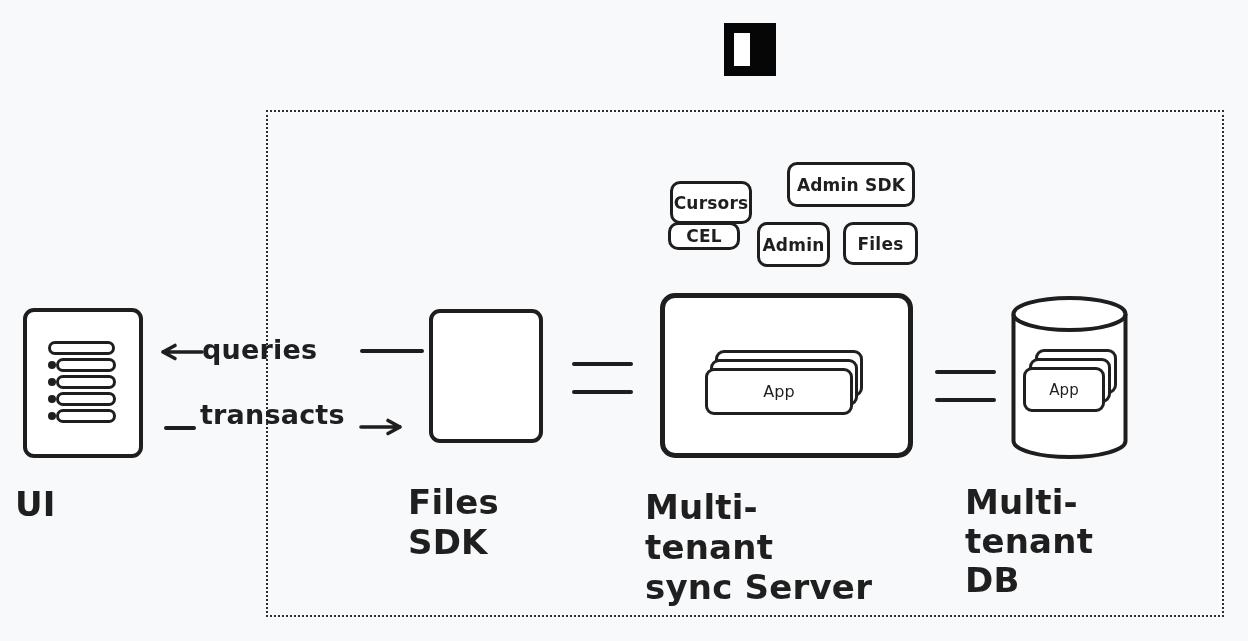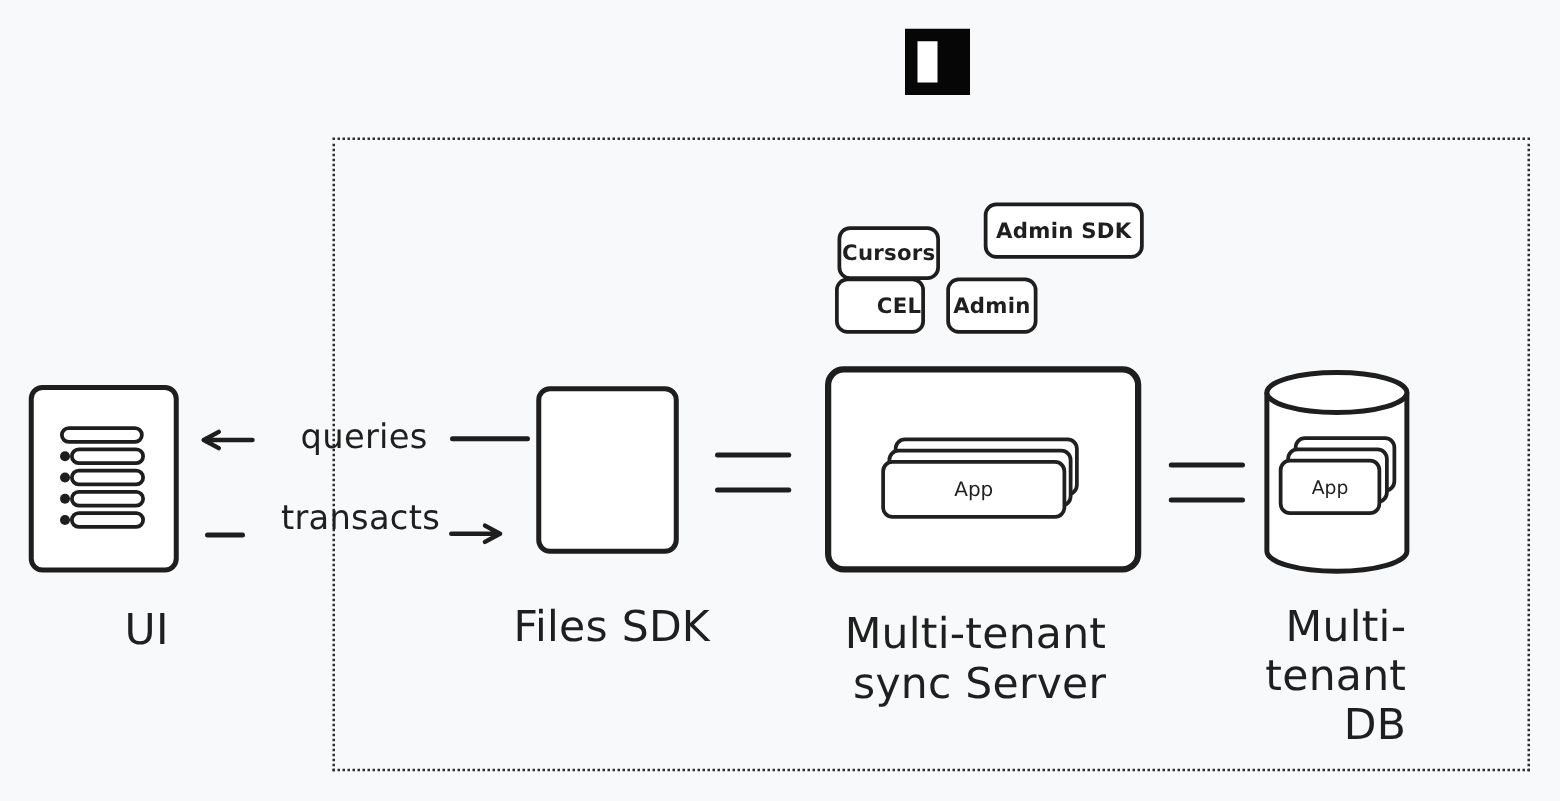--- a/index.html
+++ b/index.html
@@ -30,21 +30,21 @@
   .ui-node { left:23px; top:308px; width:120px; height:150px; }
   .list-bar {
     position:absolute; background:#ffffff; border:3.5px solid #1e1e1e; border-radius:7px;
     height:14px;
   }
   .list-dot {
     position:absolute; width:8px; height:8px; border-radius:50%; background:#1e1e1e;
   }
 
   
-  .lbl { font-weight:400; text-align:right; letter-spacing:0.2px; }
+  .lbl { font-weight:700; text-align:left; letter-spacing:0.2px; }
   .lbl-26 { font-size:34px; }
   .lbl-27 { font-size:27px; }
   .two-line { line-height:40px; }
 
   
   .hline { background:#1e1e1e; border-radius:2px; height:4px; }
 
   
   .sdk-node { left:429px; top:309px; width:114px; height:134px; }
 
@@ -58,21 +58,21 @@
   .db-card { width:82px; height:45px; font-size:15px; }
 
   
   .badge {
     position:absolute; background:#ffffff; border:3.5px solid #1e1e1e; border-radius:10px;
     display:flex; align-items:center; justify-content:center;
     font-weight:700; font-size:17px; letter-spacing:0.2px;
   }
   .badge-cursors  { left:670px; top:165px; width:82px; height:43px;margin-top:16px; }
   .badge-adminsdk { left:787px; top:162px; width:128px; height:45px; }
-  .badge-cel      { left:668px; top:222px; width:72px;  height:45px;justify-content:flex-end; }
+  .badge-cel      { left:668px; top:222px; width:72px;  height:28px; }
   .badge-auth     { left:757px; top:222px; width:73px;  height:45px; }
   .badge-files    { left:843px; top:222px; width:75px;  height:43px; }
 </style>
 </head>
 <body>
 
 <div class="stage">
 
   <div class="abs logo">
     <div class="abs logo-mark"></div>
@@ -120,20 +120,23 @@
   </div>
   <div class="badge badge-adminsdk">
     <span>Admin SDK</span>
   </div>
   <div class="badge badge-cel">
     <span>CEL</span>
   </div>
   <div class="badge badge-auth">
     <span>Admin</span>
   </div>
+  <div class="badge badge-files">
+    <span>Files</span>
+  </div>
 
   <div class="abs node server-node">
     <div>
       <div class="card server-card" style="left:50px; top:52px;"></div>
       <div class="card server-card" style="left:45px; top:61px;"></div>
       <div class="card server-card" style="left:40px; top:70px;">
         <span>App</span>
       </div>
     </div>
   </div>

